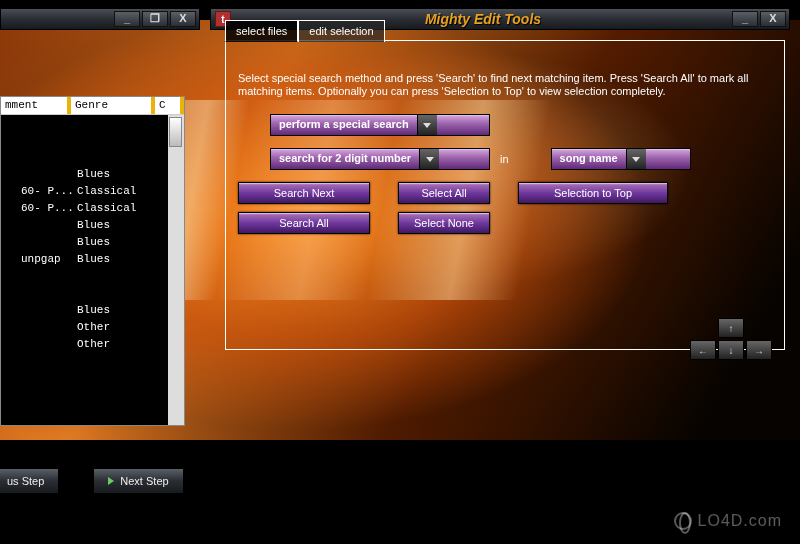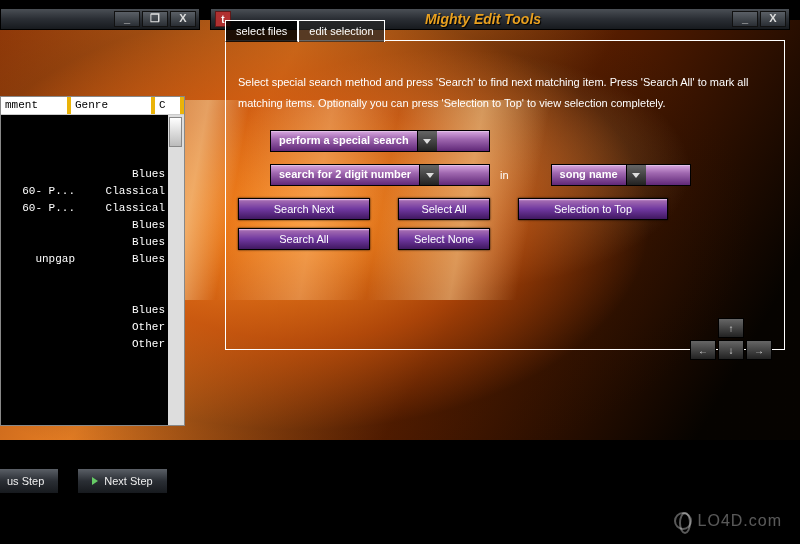--- a/index.html
+++ b/index.html
@@ -130,21 +130,21 @@
 }
 
 .panel-inner {
   padding: 10px 12px 8px 12px;
   position: relative;
   height: 100%;
 }
 
 .helptext {
   font-size: 11px;
-  line-height: 21px;
+  line-height: 13px;
   margin-bottom: 16px;
   color: #fff;
 }
 
 
 .dropdown {
   display: inline-flex;
   align-items: stretch;
   height: 22px;
   background: linear-gradient(to bottom, #d8a8e0 0%, #a068b0 40%, #602878 100%);
@@ -260,21 +260,20 @@
   border-right: 4px solid #eab308;
 }
 .left-body {
   background: #000;
   color: #fff;
   font-family: "Courier New", monospace;
   font-size: 11px;
   height: 310px;
   position: relative;
   overflow: hidden;
-  text-align: right;
 }
 .left-body .lr {
   display: flex;
   height: 17px;
   line-height: 17px;
 }
 .left-body .lr .c1 { width: 74px; padding-left:20px; overflow:hidden; white-space:nowrap;}
 .left-body .lr .c2 { width: 90px; padding-left:2px; overflow:hidden; white-space:nowrap;}
 .left-body .lr .c3 { width: 14px; padding-left:2px;}
 .left-scroll {
@@ -286,21 +285,21 @@
   background: linear-gradient(to bottom,#fff,#bbb);
   border:1px solid #888;
 }
 
 
 .stepbar {
   position: absolute;
   left: 0;
   bottom: 50px;
   display: flex;
-  gap: 18px;
+  gap: 34px;
   z-index: 30;
 }
 .stepbtn {
   height: 26px;
   padding: 0 14px;
   background: linear-gradient(to bottom, #5a5f66 0%, #2a2e34 50%, #171a1e 100%);
   border: 1px solid #000;
   color: #eee;
   display:flex;align-items:center;gap:6px;
   cursor:pointer;

